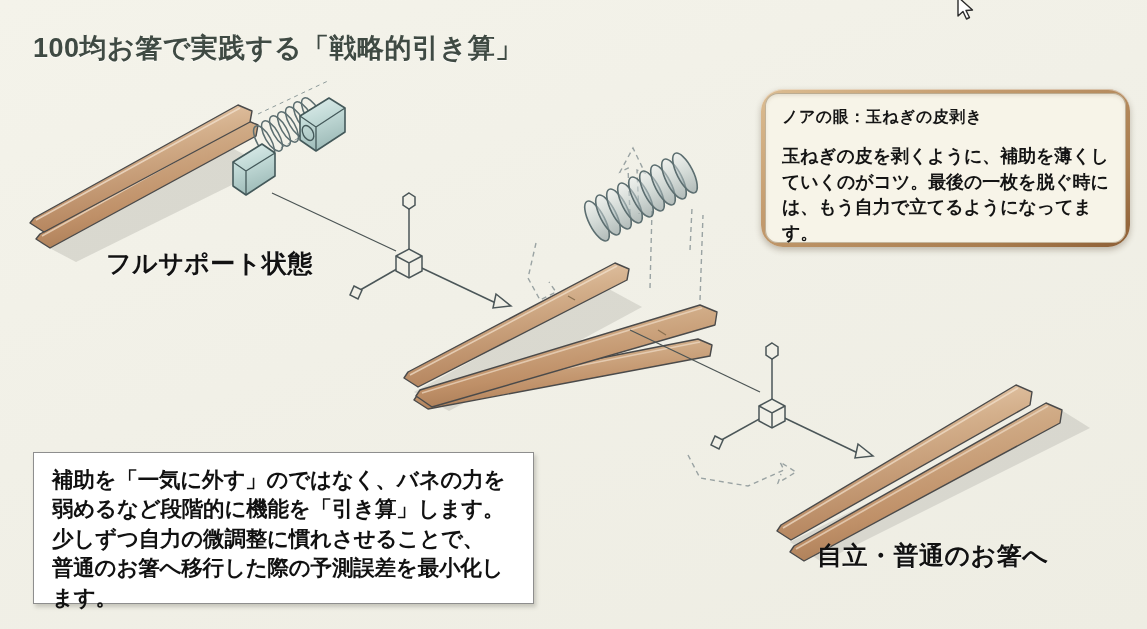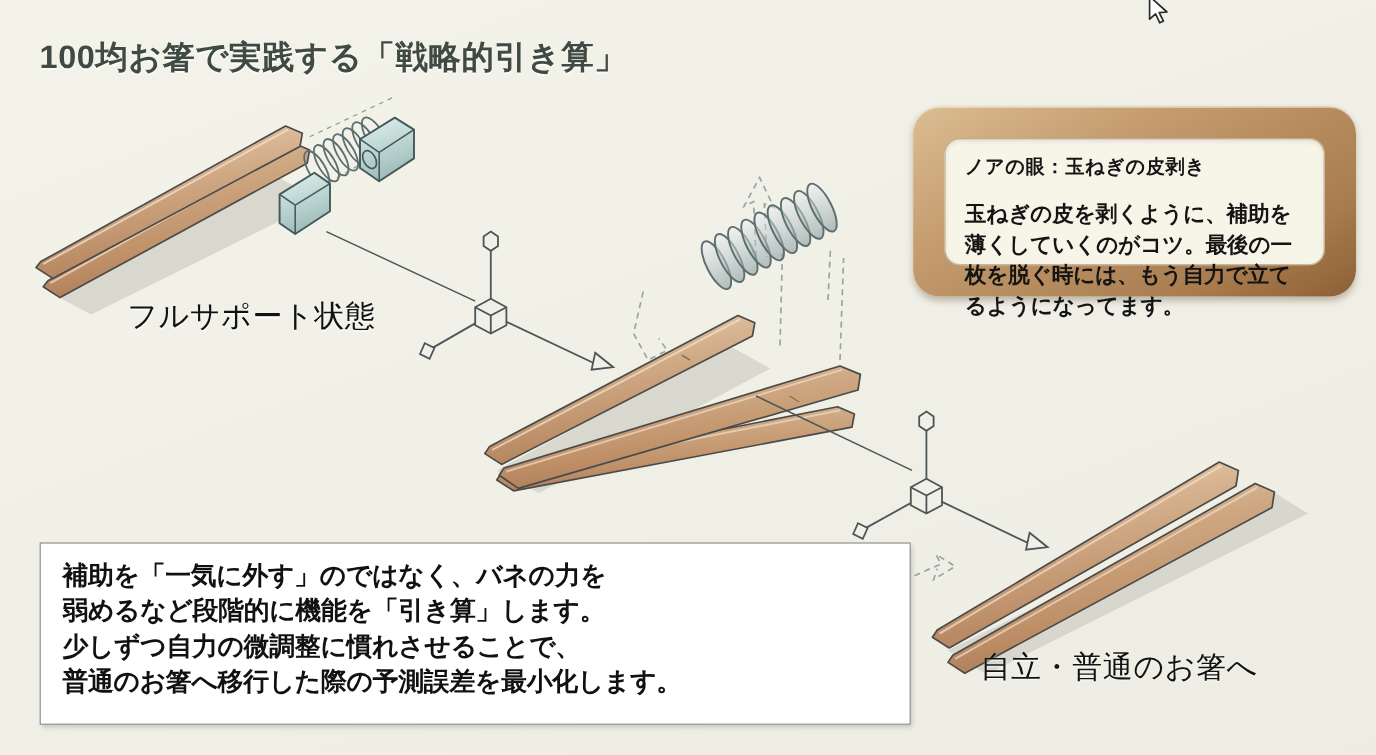--- a/index.html
+++ b/index.html
@@ -28,42 +28,42 @@
     font-weight: bold;
     letter-spacing: 0.5px;
     color: #3f4a43;
     text-shadow: 0 1px 0 rgba(255,255,255,.6);
     white-space: nowrap;
   }
   
   .illo-label {
     position: absolute;
     font-size: 25px;
-    font-weight: normal;
+    font-weight: bold;
     color: #121212;
     white-space: nowrap;
     letter-spacing: 0.5px;
     text-shadow: 0 1px 1px rgba(255,255,255,.75);
   }
   #label-full   { left: 106px; top: 247px; }
   #label-spring { left: 463px; top: 390px; }
   #label-solo   { left: 817px; top: 539px; text-align: right; }
 
   
   #noah-box {
     position: absolute;
     left: 761px;
     top: 89px;
     width: 369px;
     height: 158px;
     border-radius: 22px;
     background: linear-gradient(150deg,#d8b98d 0%, #c49c६e 30%, #a87c4e 75%, #8e6137 100%);
     background: linear-gradient(150deg,#dcbd92 0%, #c59d70 32%, #a87c4e 78%, #8d5f36 100%);
     box-shadow: 0 3px 6px rgba(70,50,25,.30), inset 0 1px 0 rgba(255,255,255,.45);
-    padding: 26px;
+    padding: 4px;
     box-sizing: border-box;
   }
   #noah-inner {
     width: 100%;
     height: 100%;
     border-radius: 13px;
     background: #f7f4e8;
     box-shadow: inset 0 0 0 1px rgba(140,110,70,.45),
                 inset 0 2px 4px rgba(120,95,60,.20);
     box-sizing: border-box;
@@ -81,21 +81,21 @@
     font-weight: bold;
     line-height: 1.42;
     color: #141414;
     letter-spacing: -.1px;
   }
   
   #summary-box {
     position: absolute;
     left: 33px;
     top: 452px;
-    width: 726px;
+    width: 501px;
     height: 152px;
     background: #ffffff;
     border: 1px solid #8e8e8e;
     box-shadow: 2px 3px 4px rgba(90,90,80,.28);
     box-sizing: border-box;
     padding: 13px 18px 0 18px;
   }
   #summary-text {
     font-size: 21.5px;
     font-weight: bold;

